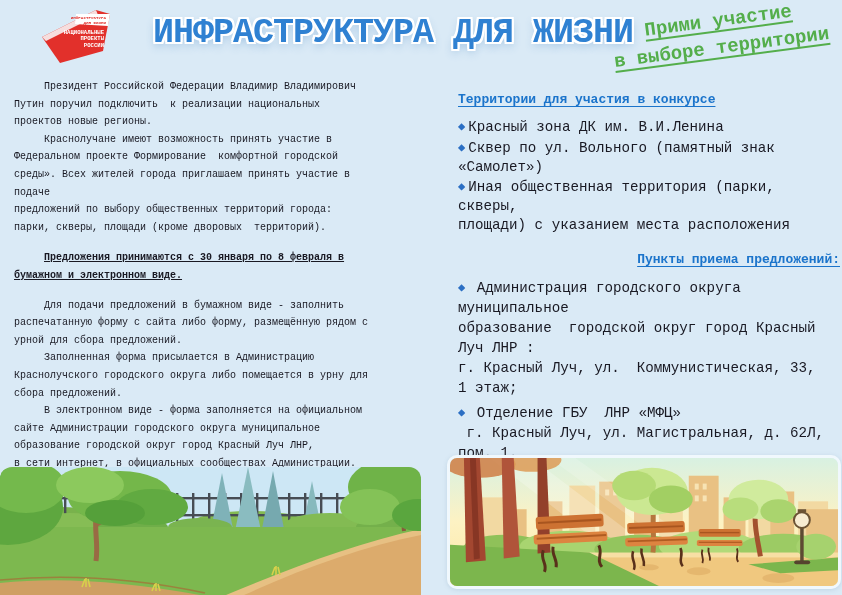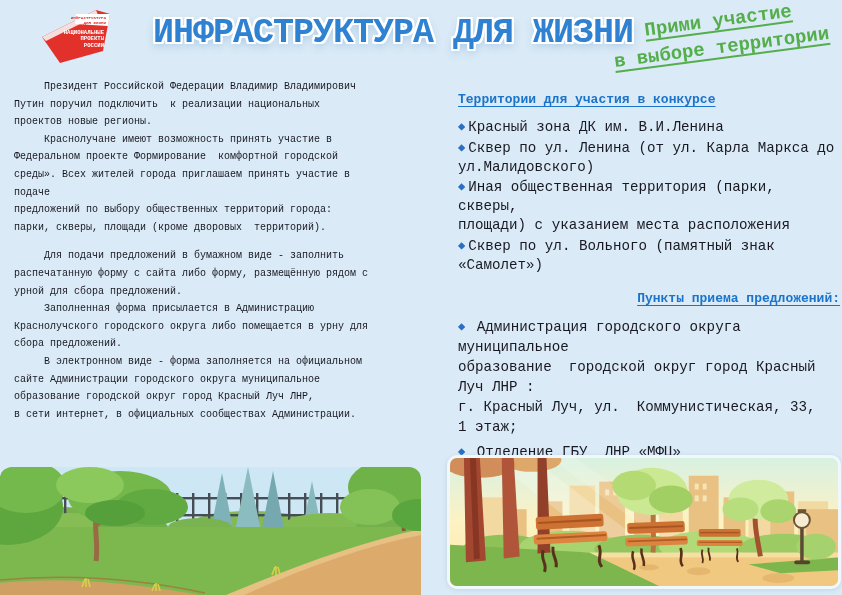--- a/index.html
+++ b/index.html
@@ -66,41 +66,41 @@
   <div class="col-left">
     <div class="para">     Президент Российской Федерации Владимир Владимирович
 Путин поручил подключить  к реализации национальных
 проектов новые регионы.
      Краснолучане имеют возможность принять участие в
 Федеральном проекте Формирование  комфортной городской
 среды». Всех жителей города приглашаем принять участие в
 подаче
 предложений по выбору общественных территорий города:
 парки, скверы, площади (кроме дворовых  территорий).</div>
+    <div class="para deadline">Предложения принимаются с 30 января по 8 февраля в
+бумажном и электронном виде.</div>
     <div class="para">     Для подачи предложений в бумажном виде - заполнить
 распечатанную форму с сайта либо форму, размещённую рядом с
 урной для сбора предложений.
      Заполненная форма присылается в Администрацию
 Краснолучского городского округа либо помещается в урну для
 сбора предложений.
      В электронном виде - форма заполняется на официальном
 сайте Администрации городского округа муниципальное
 образование городской округ город Красный Луч ЛНР,
 в сети интернет, в официальных сообществах Администрации.</div>
   </div>
 
   <div class="col-right">
     <div class="heading">Территории для участия в конкурсе</div>
     <div class="list">
       <div class="item"><span class="diamond">◆</span><span class="item-text">Красный зона ДК им. В.И.Ленина</span></div>
-      <div class="item"><span class="diamond">◆</span><span class="item-text">Сквер по ул. Ленина (от ул. Карла Маркса до
-ул.Малидовского)</span></div>
+      <div class="item"><span class="diamond">◆</span><span class="item-text">Сквер по ул. Вольного (памятный знак «Самолет»)</span></div>
       <div class="item"><span class="diamond">◆</span><span class="item-text">Иная общественная территория (парки, скверы,
 площади) с указанием места расположения</span></div>
-      <div class="item"><span class="diamond">◆</span><span class="item-text">Сквер по ул. Вольного (памятный знак «Самолет»)</span></div>
     </div>
     <div class="heading h2">Пункты приема предложений:</div>
     <div class="list points">
       <div class="item"><span class="diamond">◆</span><span class="item-text"> Администрация городского округа муниципальное
 образование  городской округ город Красный Луч ЛНР :
 г. Красный Луч, ул.  Коммунистическая, 33,  1 этаж;</span></div>
       <div class="item"><span class="diamond">◆</span><span class="item-text"> Отделение ГБУ  ЛНР «МФЦ»
  г. Красный Луч, ул. Магистральная, д. 62Л, пом. 1.</span></div>
     </div>
   </div>

